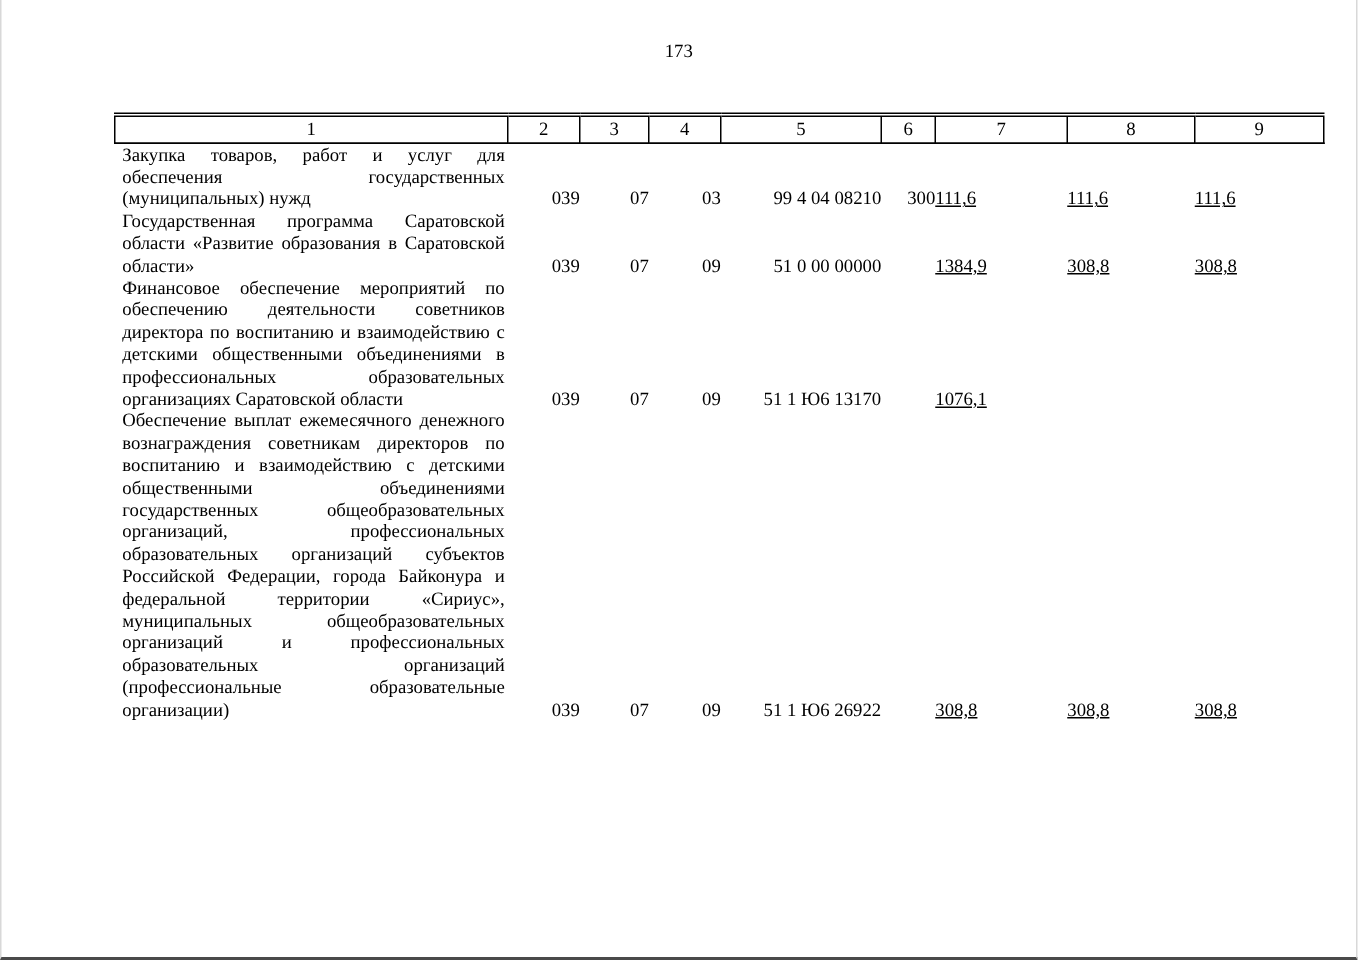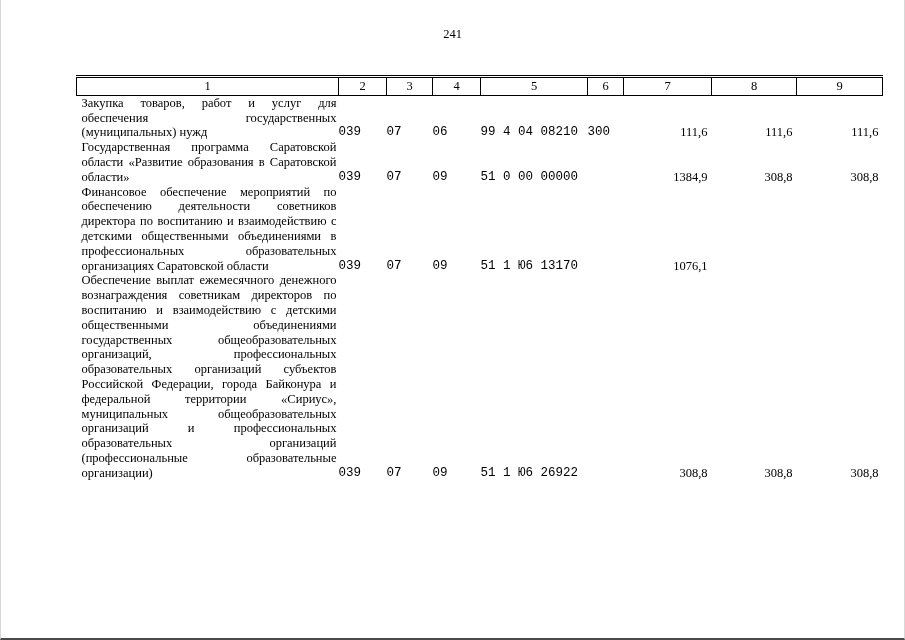--- a/index.html
+++ b/index.html
@@ -42,29 +42,29 @@
   }
   td { padding: 0; vertical-align: bottom; }
   td.cell-name {
     text-align: justify;
     vertical-align: top;
     padding: 0 2px 0 5px;
     hyphens: auto;
     margin-left: 22px;
     -webkit-hyphens: auto;
   }
-  td.cell-center { text-align: left; font-family: Liberation Mono, monospace; }
-  td.cell-num { text-align: right; padding-right: 4px; }
+  td.cell-center { text-align: right; }
+  td.cell-num { padding-right: 4px; text-decoration: underline; }
 </style>
 </head>
 <body>
 
 <div class="page">
 
-  <div class="page-number">241</div>
+  <div class="page-number">173</div>
 
   <table class="budget-table">
     <colgroup>
       <col style="width:262px">
       <col style="width:48px">
       <col style="width:46px">
       <col style="width:48px">
       <col style="width:107px">
       <col style="width:36px">
       <col style="width:88px">
@@ -82,21 +82,21 @@
         <th class="col-header">7</th>
         <th class="col-header">8</th>
         <th class="col-header">9</th>
       </tr>
     </thead>
     <tbody>
   <tr>
     <td class="cell-name">Закупка товаров, работ и услуг для обеспечения государственных (муниципальных) нужд</td>
     <td class="cell-center">039</td>
     <td class="cell-center">07</td>
-    <td class="cell-center">06</td>
+    <td class="cell-center">03</td>
     <td class="cell-center">99 4 04 08210</td>
     <td class="cell-center">300</td>
     <td class="cell-num">111,6</td>
     <td class="cell-num">111,6</td>
     <td class="cell-num">111,6</td>
   </tr>
 
 
   <tr>
     <td class="cell-name">Государственная программа Саратовской области «Развитие образования в Саратовской области»</td>

